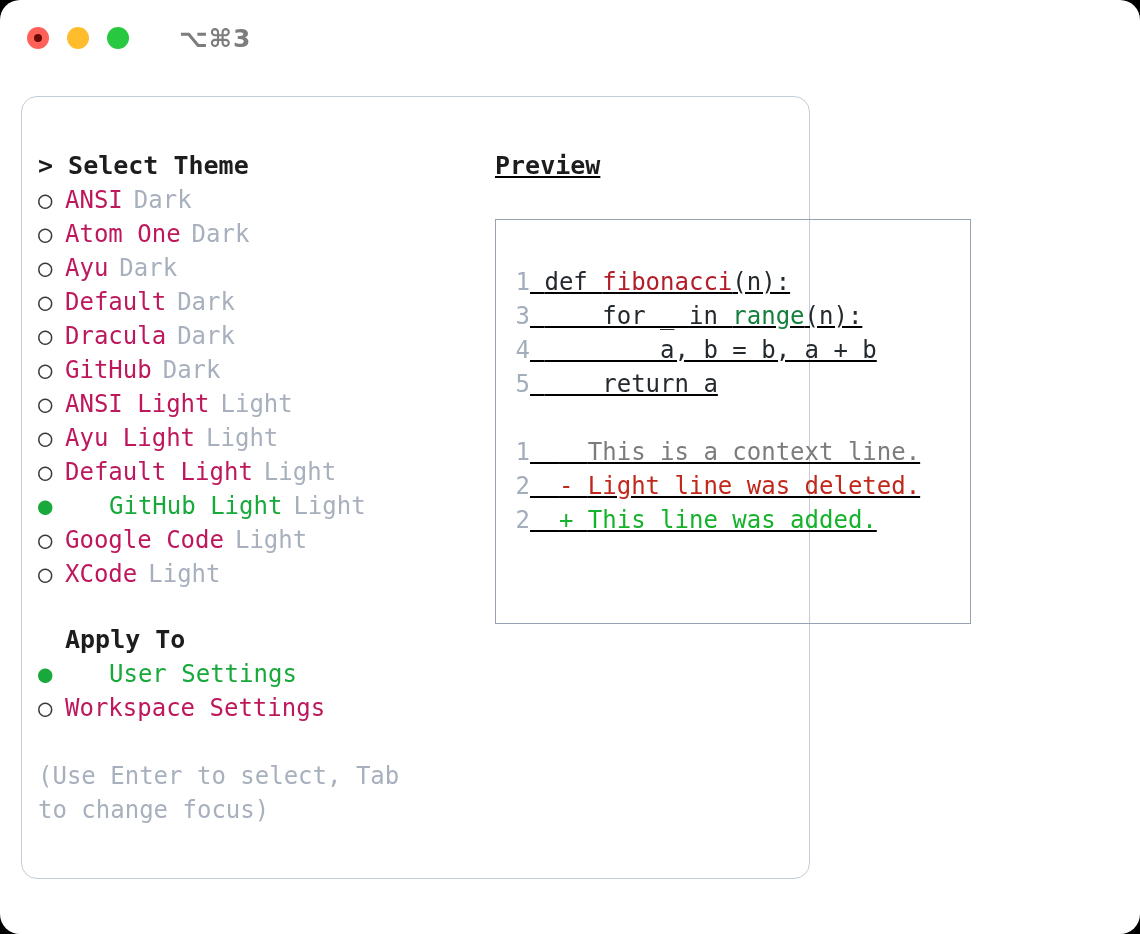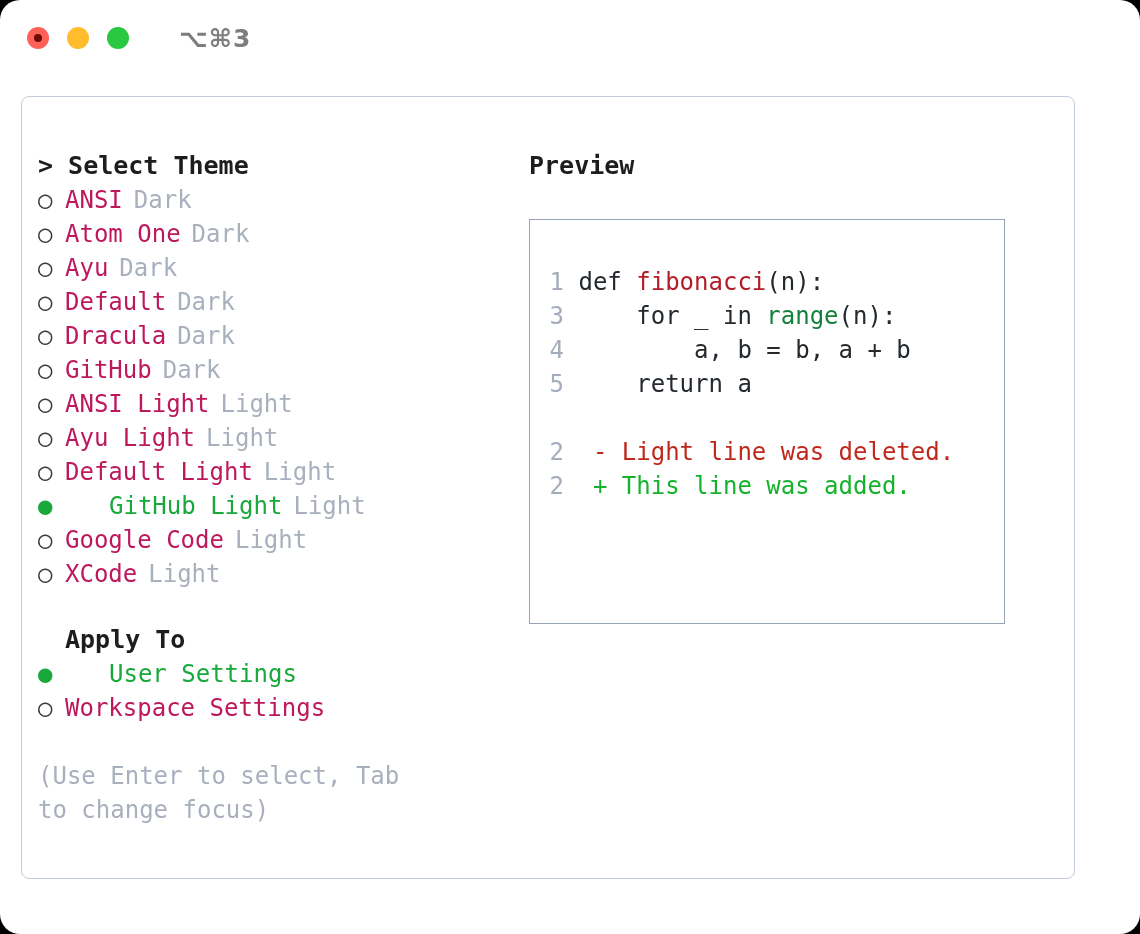--- a/index.html
+++ b/index.html
@@ -71,24 +71,24 @@
     color: #7d7d7d;
     letter-spacing: 1px;
     font-family: "DejaVu Sans", "Liberation Sans", sans-serif;
   }
 
   
   .panel {
     position: absolute;
     left: 21px;
     top: 96px;
-    width: 1054px;
+    width: 789px;
     height: 783px;
     border: 1px solid #c3ccd9;
-    border-radius: 8px;
+    border-radius: 16px;
     box-sizing: border-box;
   }
 
   .columns {
     position: absolute;
     left: 0;
     top: 0;
     width: 100%;
     height: 100%;
   }
@@ -139,23 +139,24 @@
   .hint {
     font-size: 24px;
     line-height: 34px;
     color: #a8b0bd;
     width: 400px;
   }
 
   
   .right-col {
     position: absolute;
-    left: 507px;
+    left: 473px;
     top: 52px;
     width: 490px;
+    text-decoration: underline;
   }
   .preview-title {
     font-size: 25px;
     font-weight: bold;
     color: #1d1d1f;
     line-height: 34px;
   }
   .preview-box {
     margin-top: 36px;
     width: 476px;
@@ -237,20 +238,21 @@
         <div class="preview-title">Preview</div>
         <div class="preview-box">
           <div id="code-block">
               <div class="code-line"><span class="lineno">1</span> <span>def </span><span class="tok-fn">fibonacci</span><span>(n):</span></div>
               <div class="code-line"><span class="lineno">3</span> <span>    for _ in </span><span class="tok-call">range</span><span>(n):</span></div>
               <div class="code-line"><span class="lineno">4</span> <span>        a, b = b, a + b</span></div>
               <div class="code-line"><span class="lineno">5</span> <span>    return a</span></div>
             </div>
           <div class="diff-gap"></div>
           <div id="diff-block">
+              <div class="code-line"><span class="lineno">1</span>  <span class="diff-ctx">  </span><span class="diff-ctx">This is a context line.</span></div>
               <div class="code-line"><span class="lineno">2</span>  <span class="diff-del">- </span><span class="diff-del">Light line was deleted.</span></div>
               <div class="code-line"><span class="lineno">2</span>  <span class="diff-add">+ </span><span class="diff-add">This line was added.</span></div>
             </div>
         </div>
       </div>
 
     </div>
   </div>
 </div>
 

